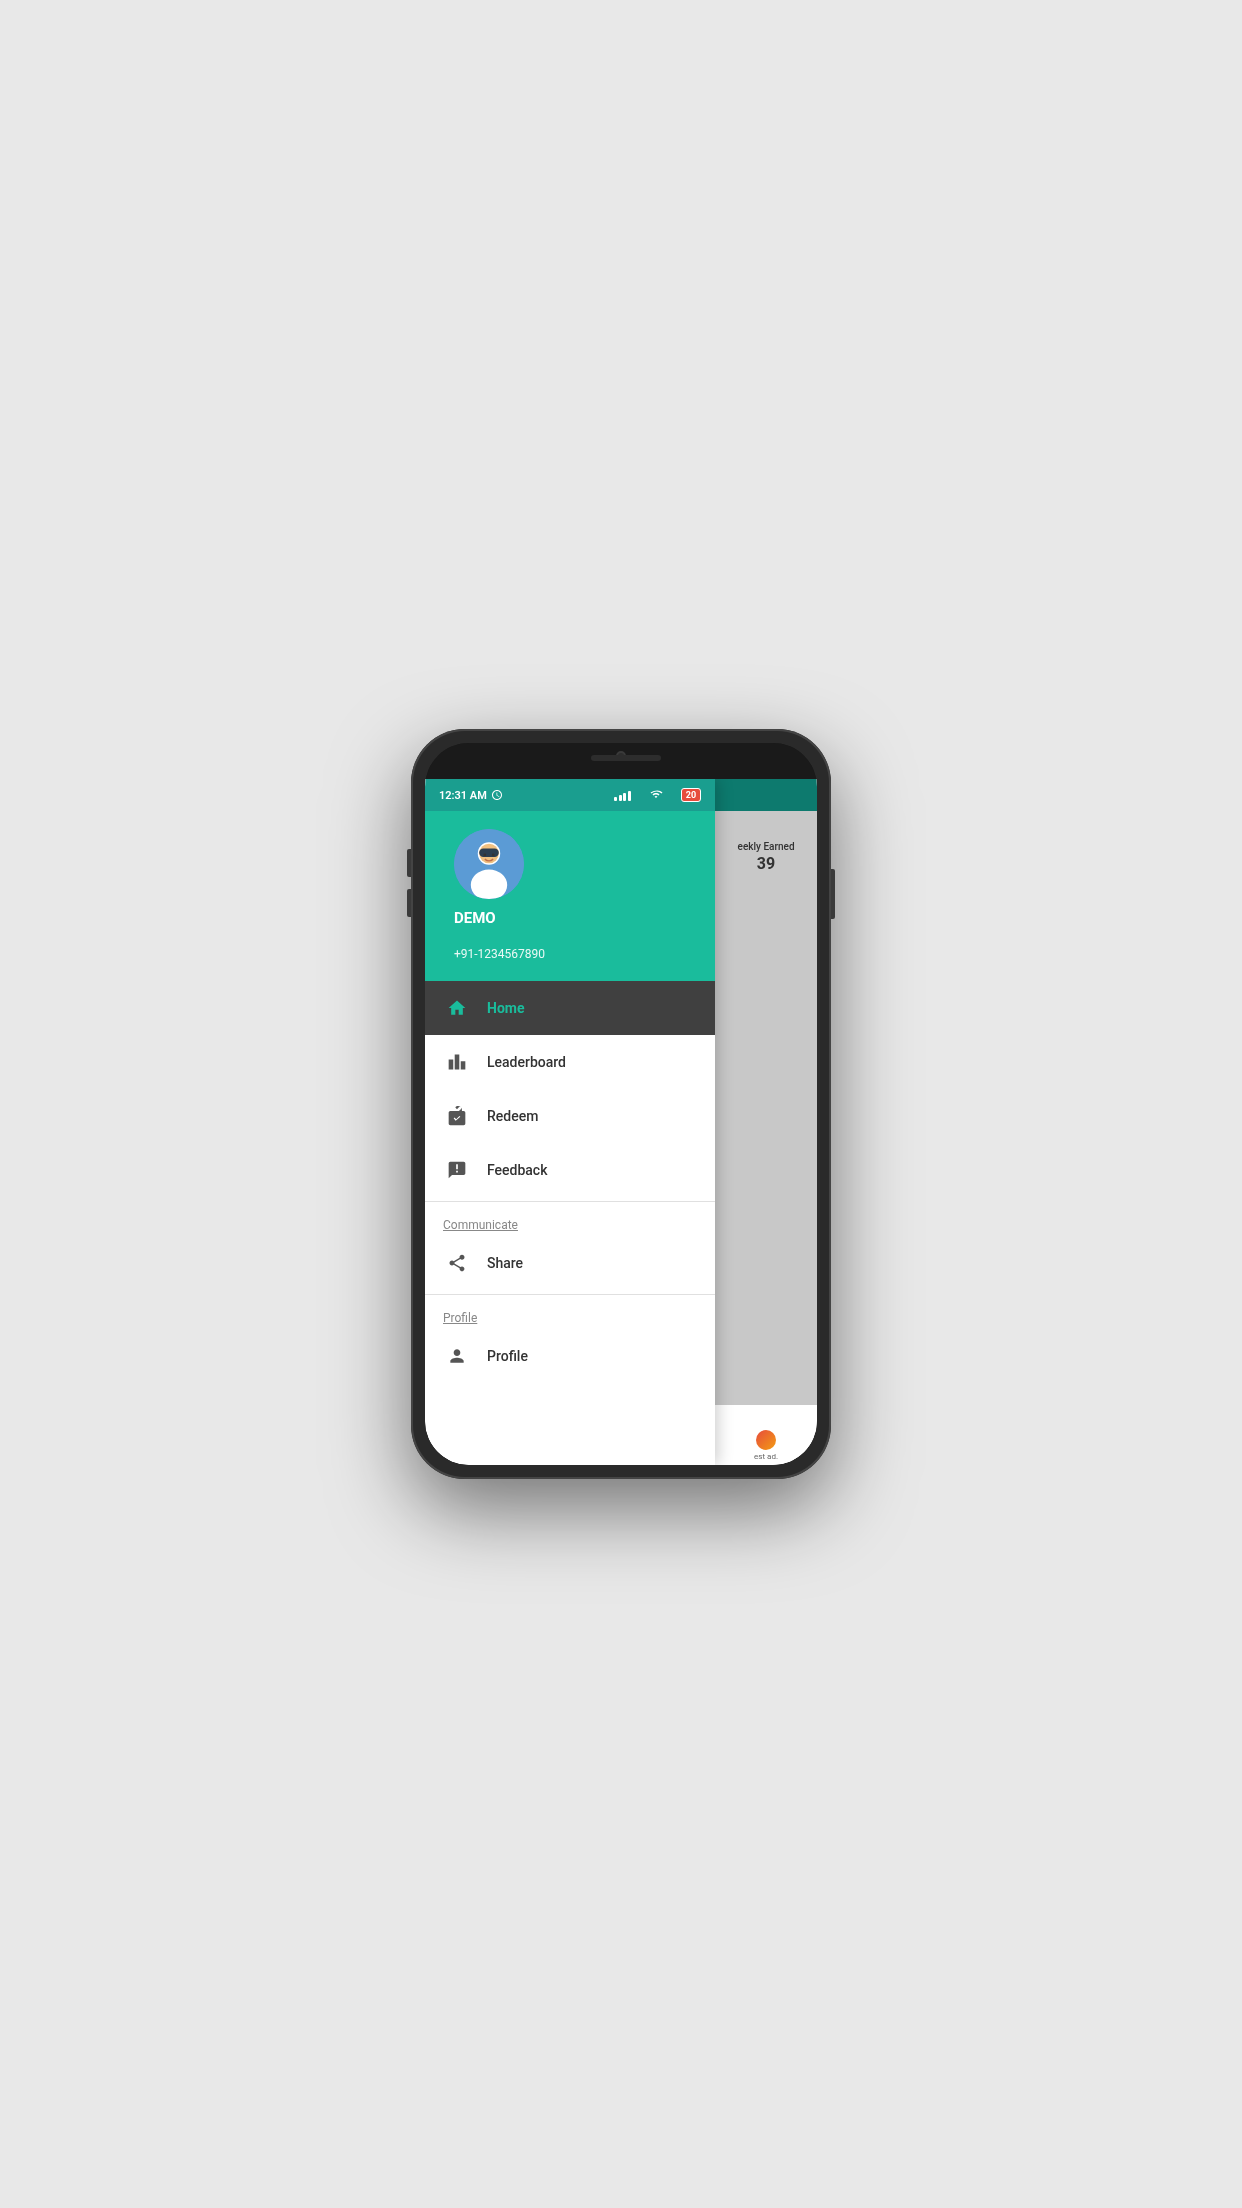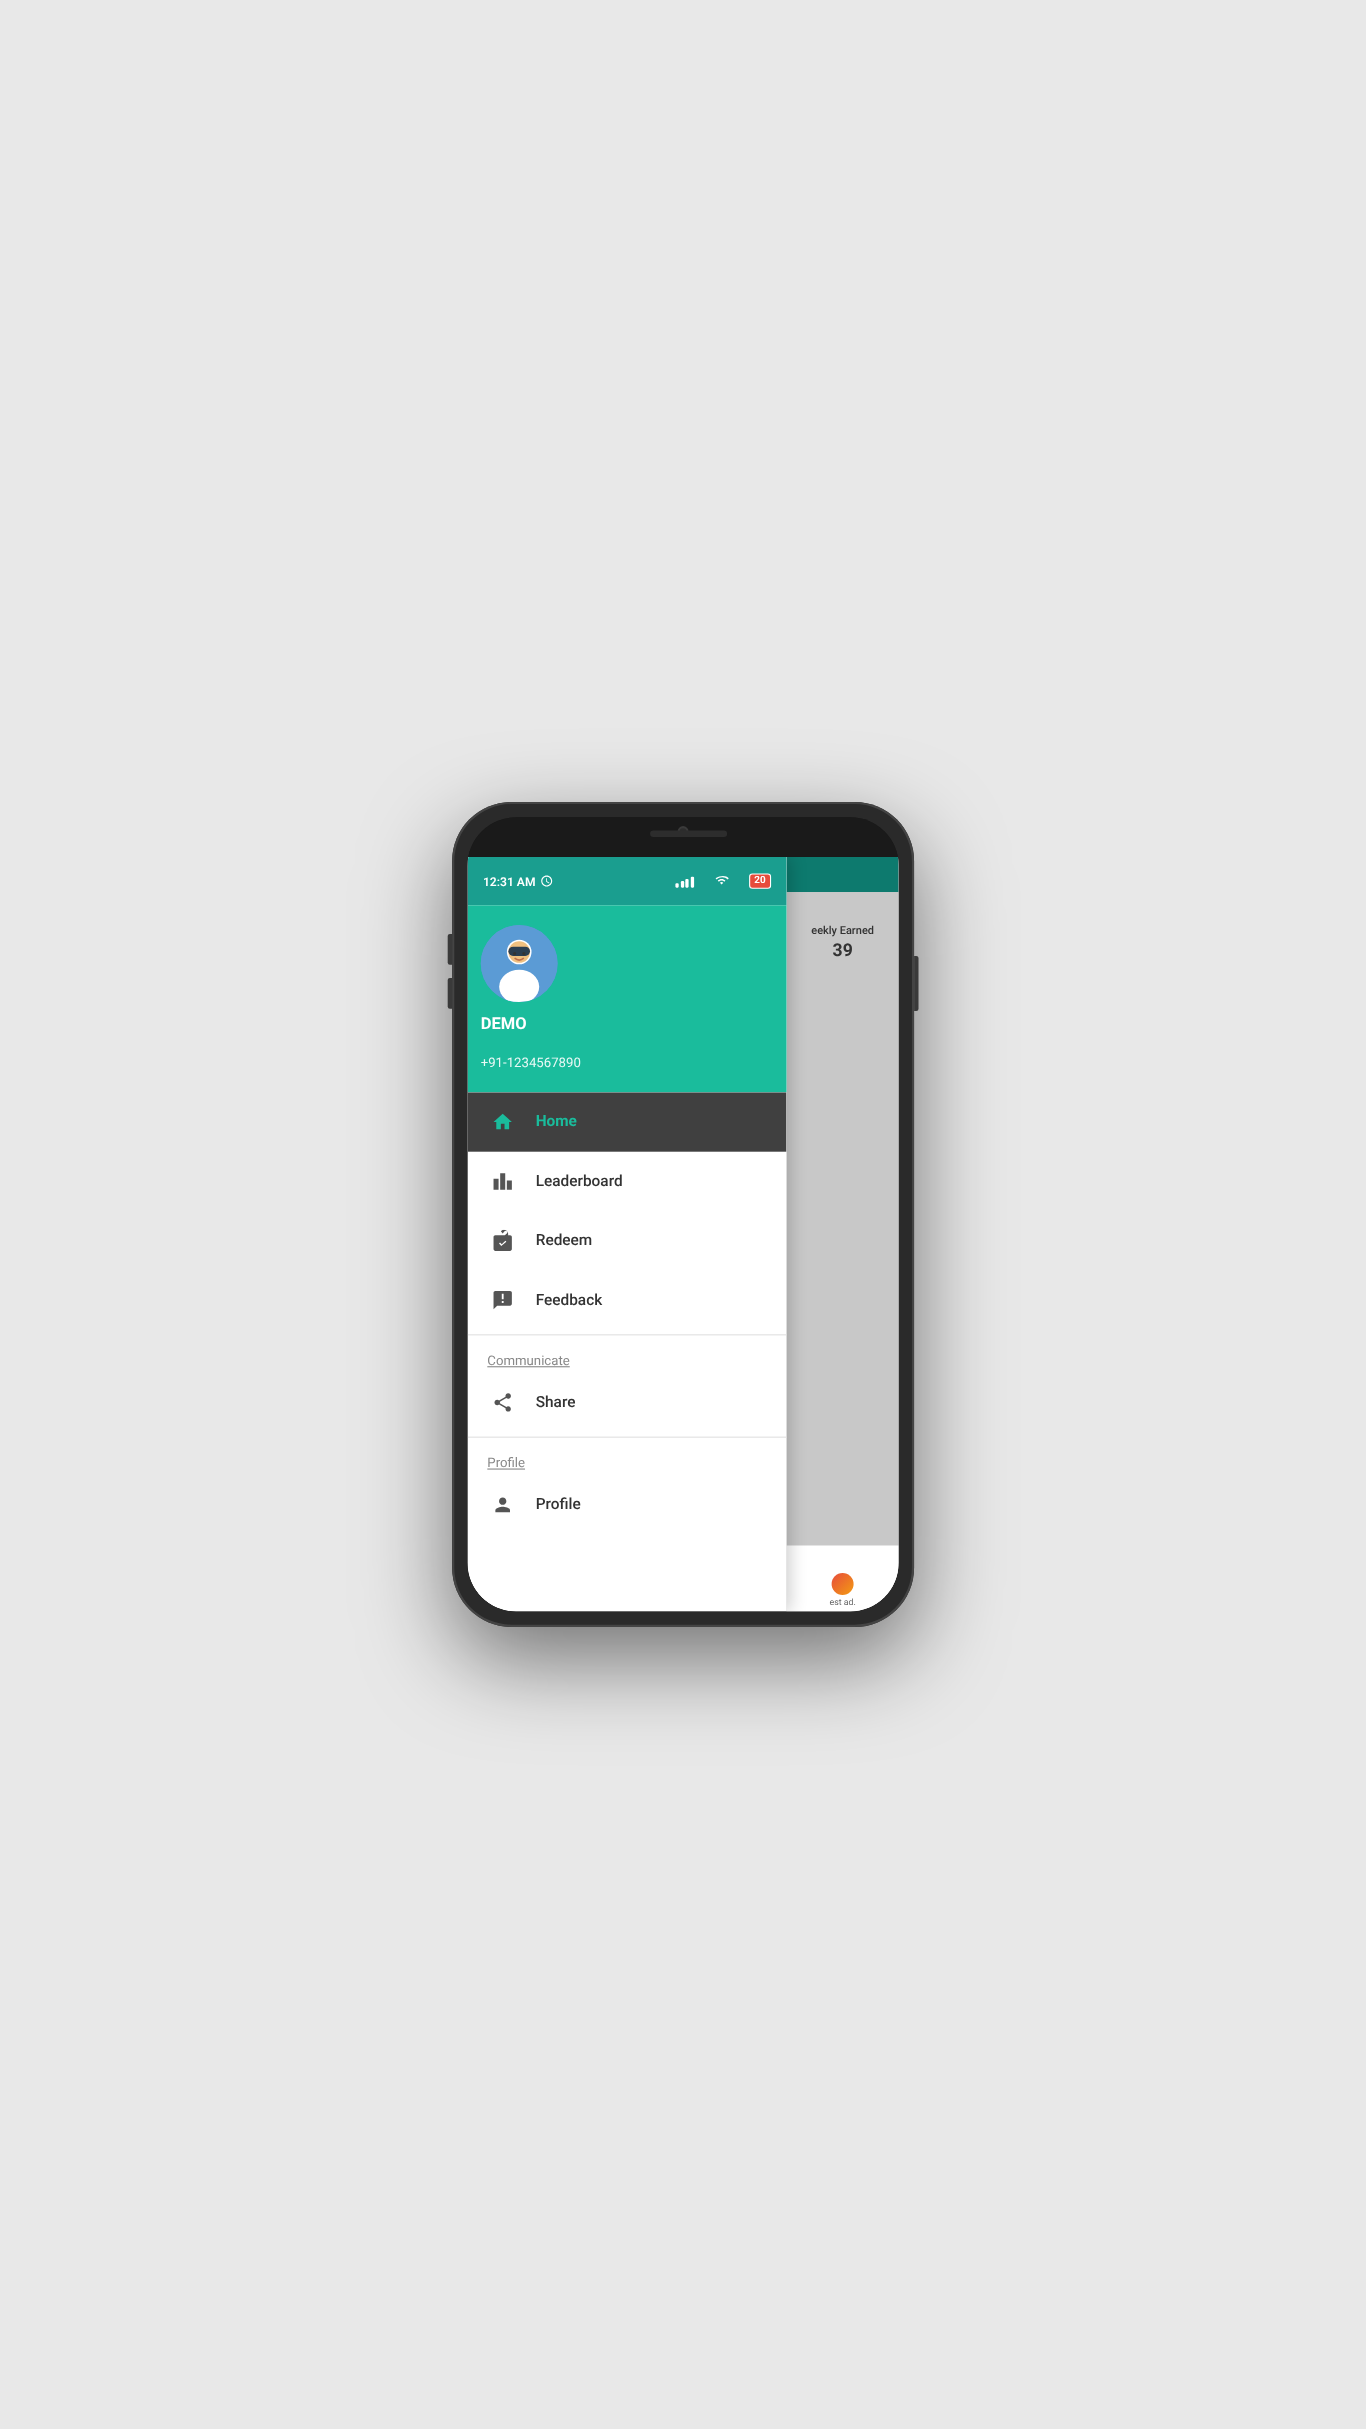--- a/index.html
+++ b/index.html
@@ -99,21 +99,21 @@
       box-shadow: 3px 0 15px rgba(0,0,0,0.2);
     }
 
     
     .status-bar {
       background: #1a9e8f;
       display: flex;
       align-items: center;
       justify-content: space-between;
       padding: 6px 14px;
-      height: 44px;
+      height: 32px;
     }
 
     .status-time {
       color: #fff;
       font-size: 11px;
       font-weight: 600;
       display: flex;
       align-items: center;
       gap: 4px;
     }
@@ -153,21 +153,21 @@
       font-size: 9px;
       font-weight: bold;
       padding: 1px 4px;
       border-radius: 3px;
       border: 1.5px solid #fff;
     }
 
     
     .profile-header {
       background: #1abc9c;
-      padding: 18px 16px 20px 12px;
+      padding: 18px 16px 20px 29px;
       display: flex;
       flex-direction: column;
     }
 
     .avatar-container {
       width: 70px;
       height: 70px;
       border-radius: 50%;
       background: #5b9bd5;
       overflow: hidden;

